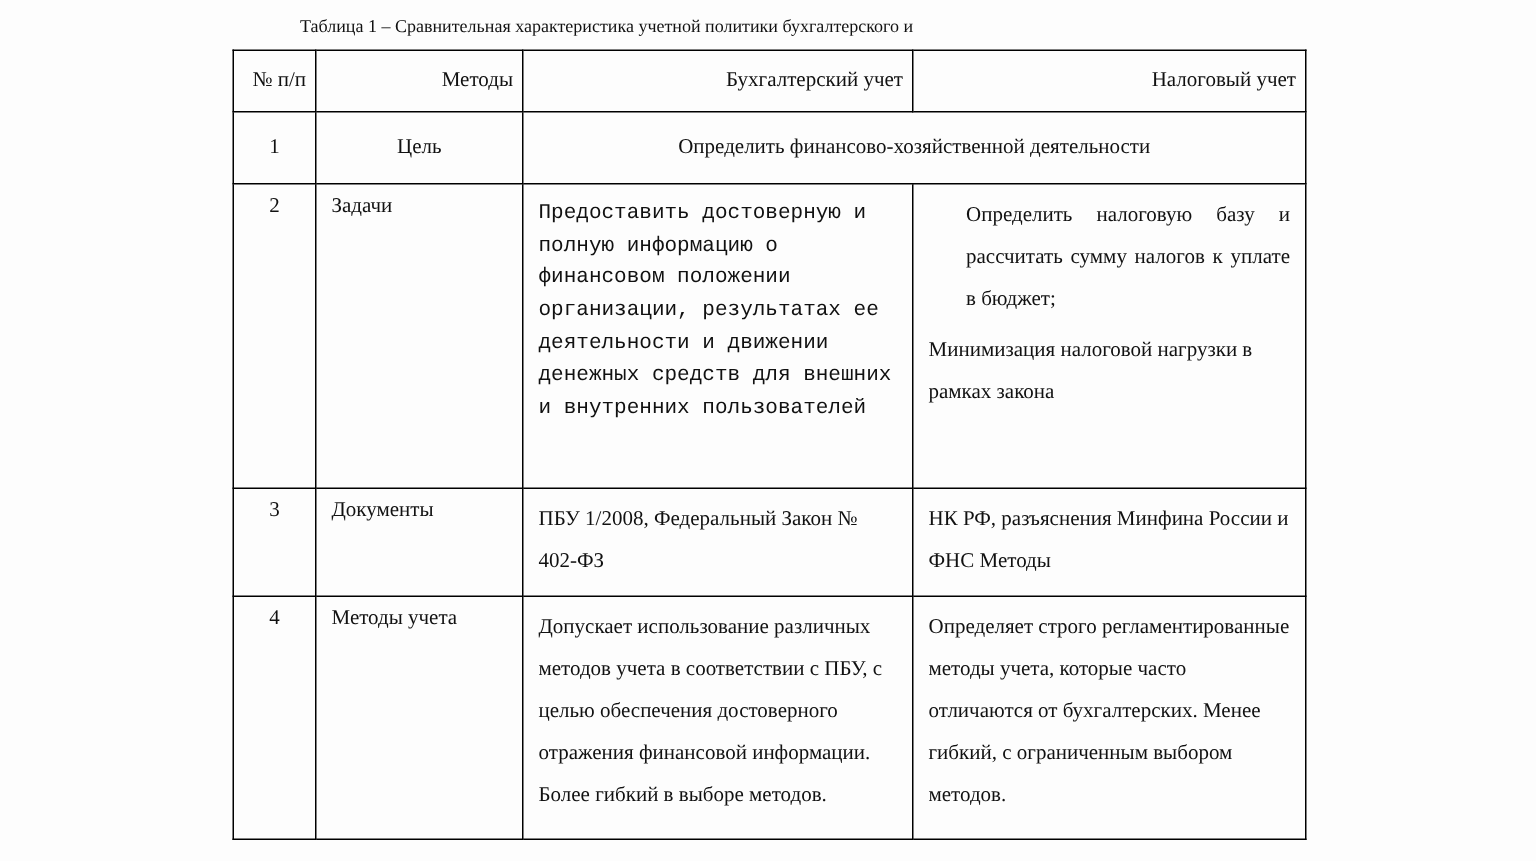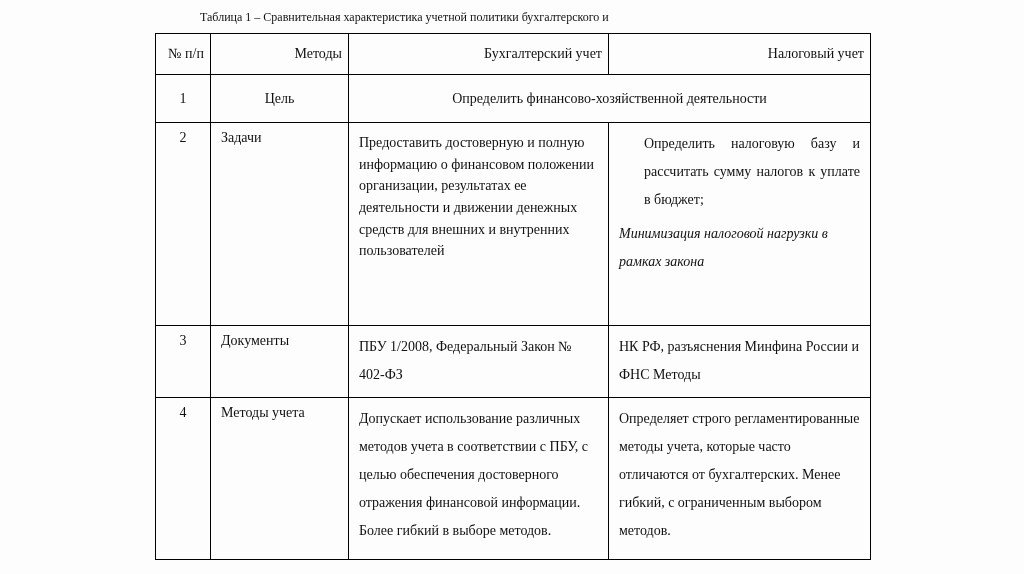--- a/index.html
+++ b/index.html
@@ -53,23 +53,23 @@
   }
   tr.r1 td { height: 48px; vertical-align: middle; text-align: center; }
   tr.r2 td { height: 203px; }
   tr.r3 td { height: 72px; }
   tr.r4 td { height: 162px; }
 
   td.num  { text-align: center; }
   td.feat { }
 
   td.body { line-height: 2.0; }
-  td.body-tight { line-height: 1.55; padding-top: 9px; }
+  td.body-tight { line-height: 1.55; padding-top: 9px; font-family: Liberation Mono, monospace; }
   td.body p { margin: 0; }
-  td.body p + p { margin-top: 6px; font-style: italic; }
+  td.body p + p { margin-top: 6px; }
   td.just p.jp { text-align: justify; margin-left: 25px; }
 </style>
 </head>
 <body>
 
 <div class="page">
 
   <p class="caption">
     <span class="l1">Таблица 1 – Сравнительная характеристика учетной политики бухгалтерского и</span>
   </p>

